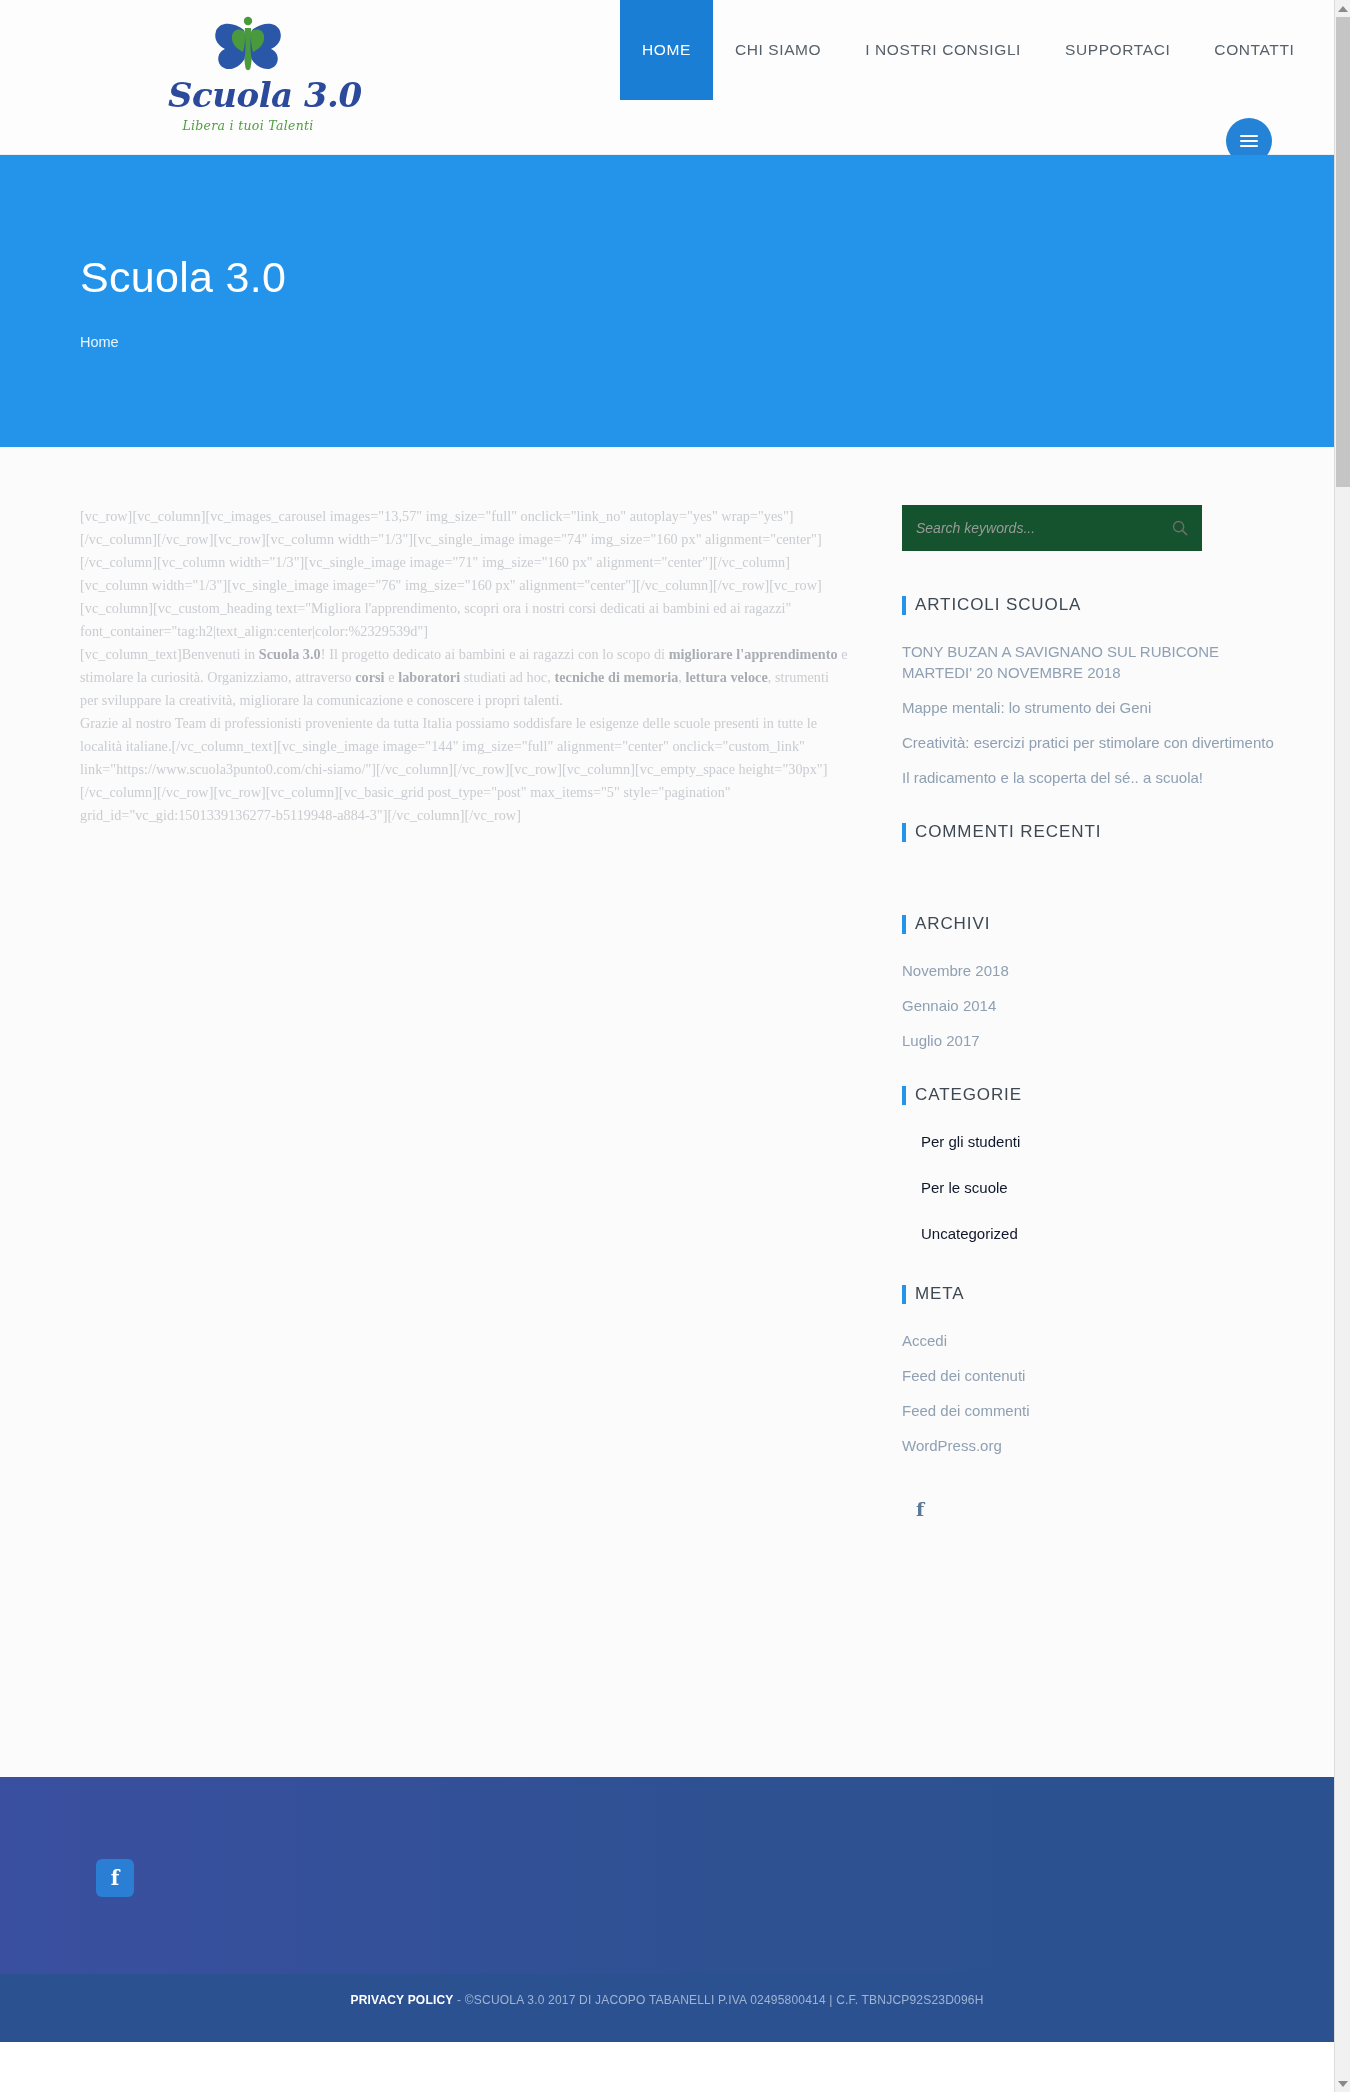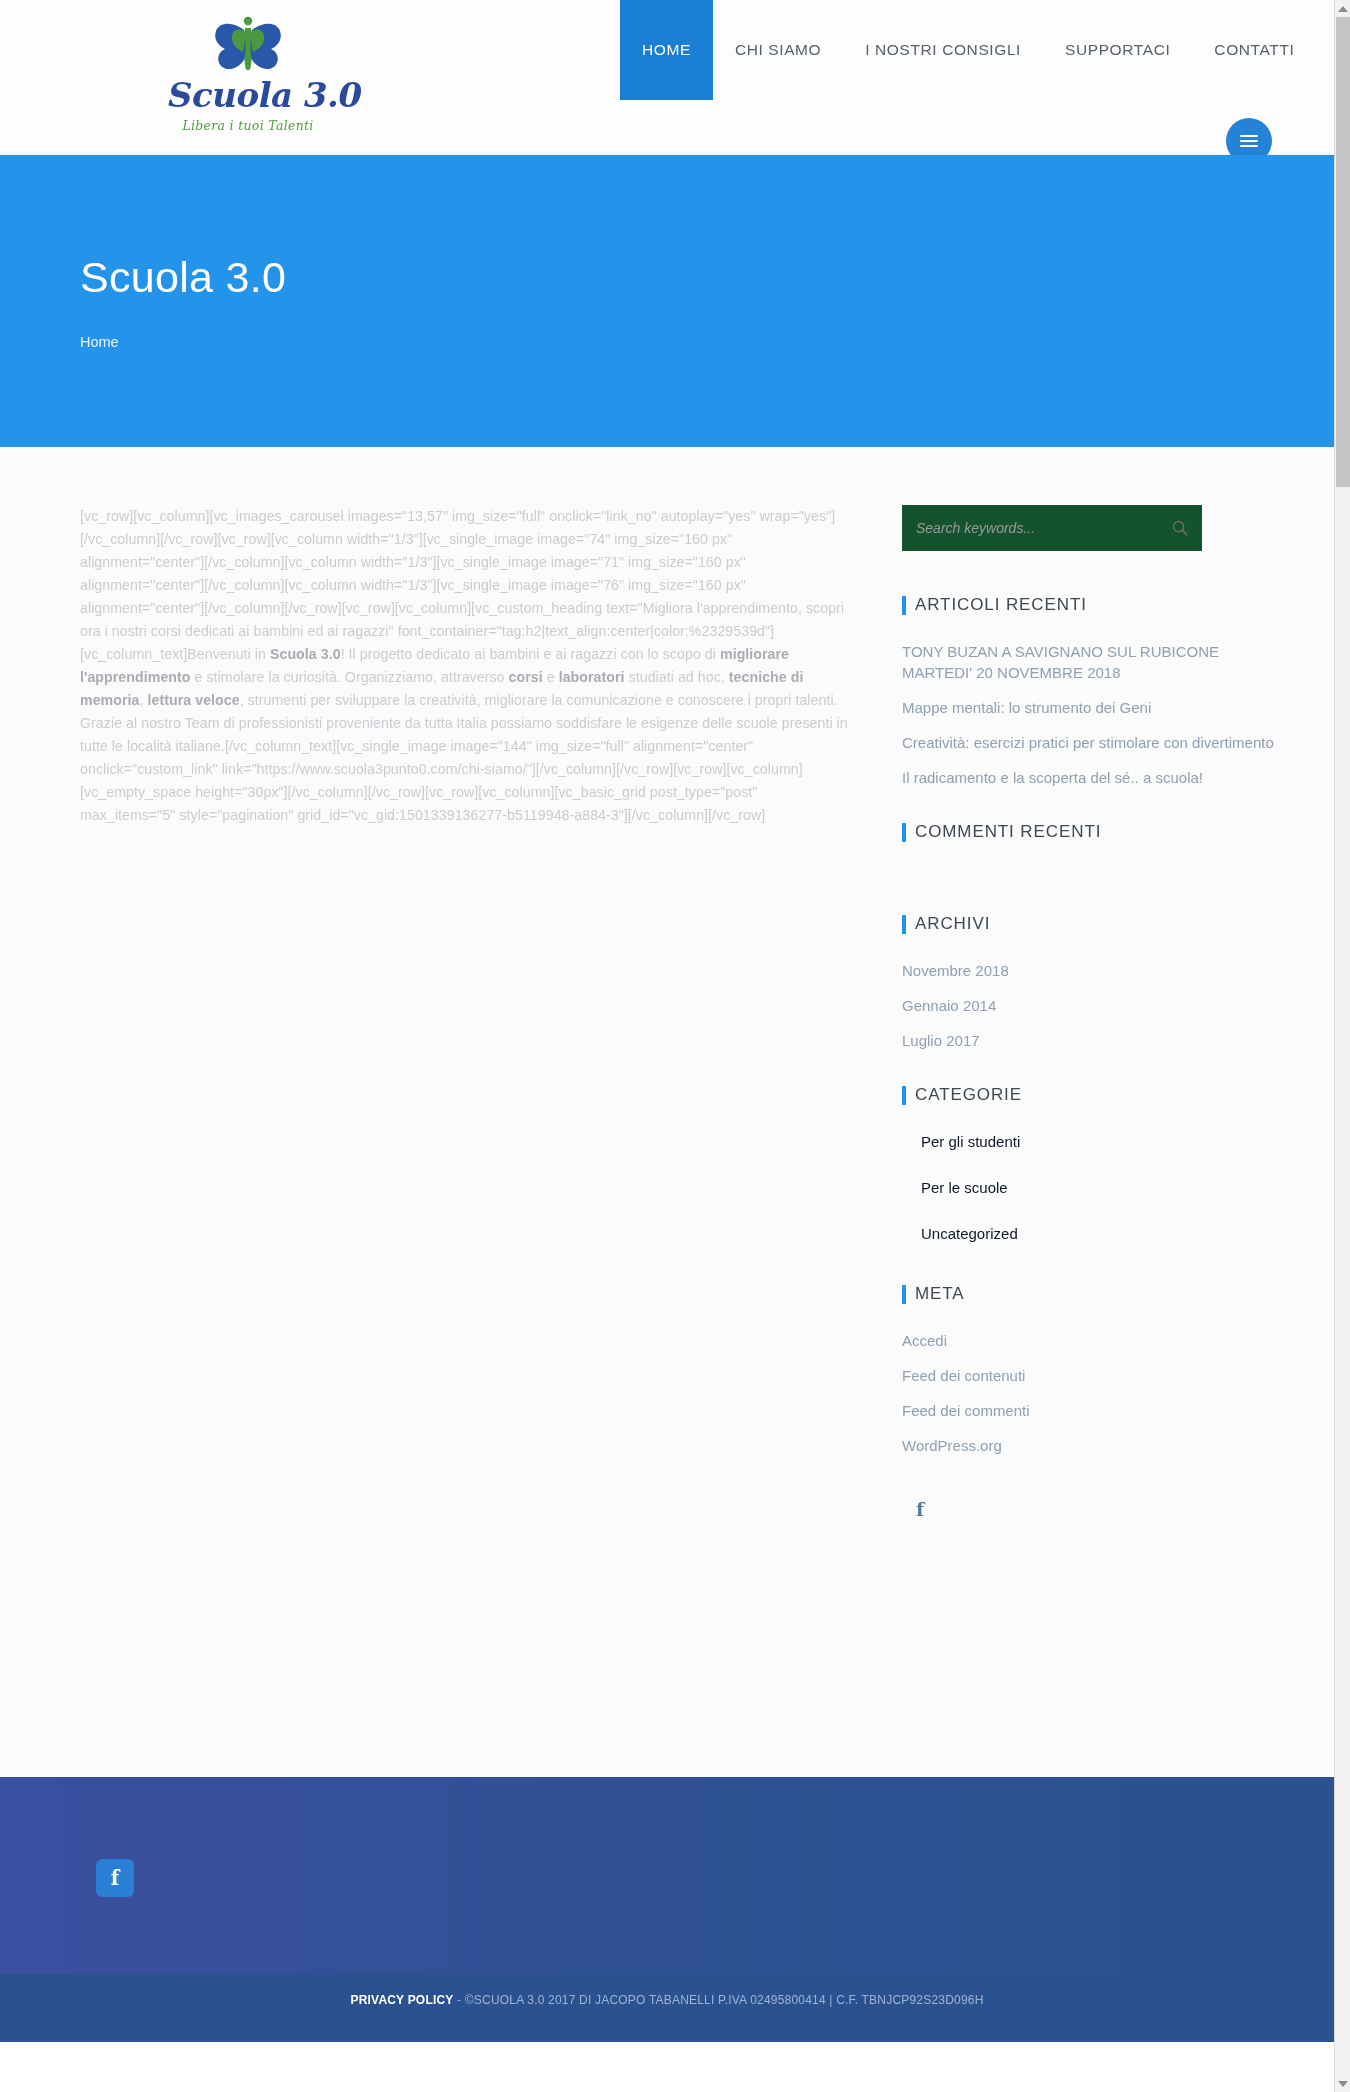--- a/index.html
+++ b/index.html
@@ -92,20 +92,21 @@
   .content-area {
     position: relative; width: 1334px; min-height: 1330px; background: #fbfbfb;
     display: flex; padding: 58px 0 0 0;
   }
   .main-col { width: 890px; padding: 0 40px 0 80px; }
   .side-col { width: 444px; padding: 0 60px 0 12px; }
 
   .shortcode-text {
     font-size: 14.2px; line-height: 23px; color: #c9ccd0; letter-spacing: .05px;
     word-break: break-word;
+    font-family: Liberation Serif, serif;
   }
   .shortcode-text b { color: #a9adb3; font-weight: bold; }
 
   
   .search-widget {
     position: relative; width: 300px; height: 46px; background: #14532d;
     display: flex; align-items: center; padding: 0 14px; margin-bottom: 44px;
   }
   .search-input {
     border: 0; outline: 0; background: transparent; flex: 1;
@@ -219,21 +220,21 @@
 
       <div class="search-widget">
         <input class="search-input" type="text" placeholder="Search keywords..." style="">
         <svg class="search-icon" viewBox="0 0 16 16">
           <circle cx="6.6" cy="6.6" r="5.1" fill="none" stroke="#6d6d6d" stroke-width="1.4"></circle>
           <line x1="10.4" y1="10.4" x2="14.6" y2="14.6" stroke="#6d6d6d" stroke-width="1.6" stroke-linecap="round"></line>
         </svg>
       </div>
 
       <div class="widget">
-        <div class="widget-title">ARTICOLI RECENTI</div>
+        <div class="widget-title">ARTICOLI SCUOLA</div>
         <ul class="widget-list">
           <li><a class="widget-link">TONY BUZAN A SAVIGNANO SUL RUBICONE MARTEDI' 20 NOVEMBRE 2018</a></li>
           <li><a class="widget-link">Mappe mentali: lo strumento dei Geni</a></li>
           <li><a class="widget-link">Creatività: esercizi pratici per stimolare con divertimento</a></li>
           <li><a class="widget-link">Il radicamento e la scoperta del sé.. a scuola!</a></li>
         </ul>
       </div>
 
       <div class="widget" style="margin-bottom:42px;">
         <div class="widget-title">COMMENTI RECENTI</div>

